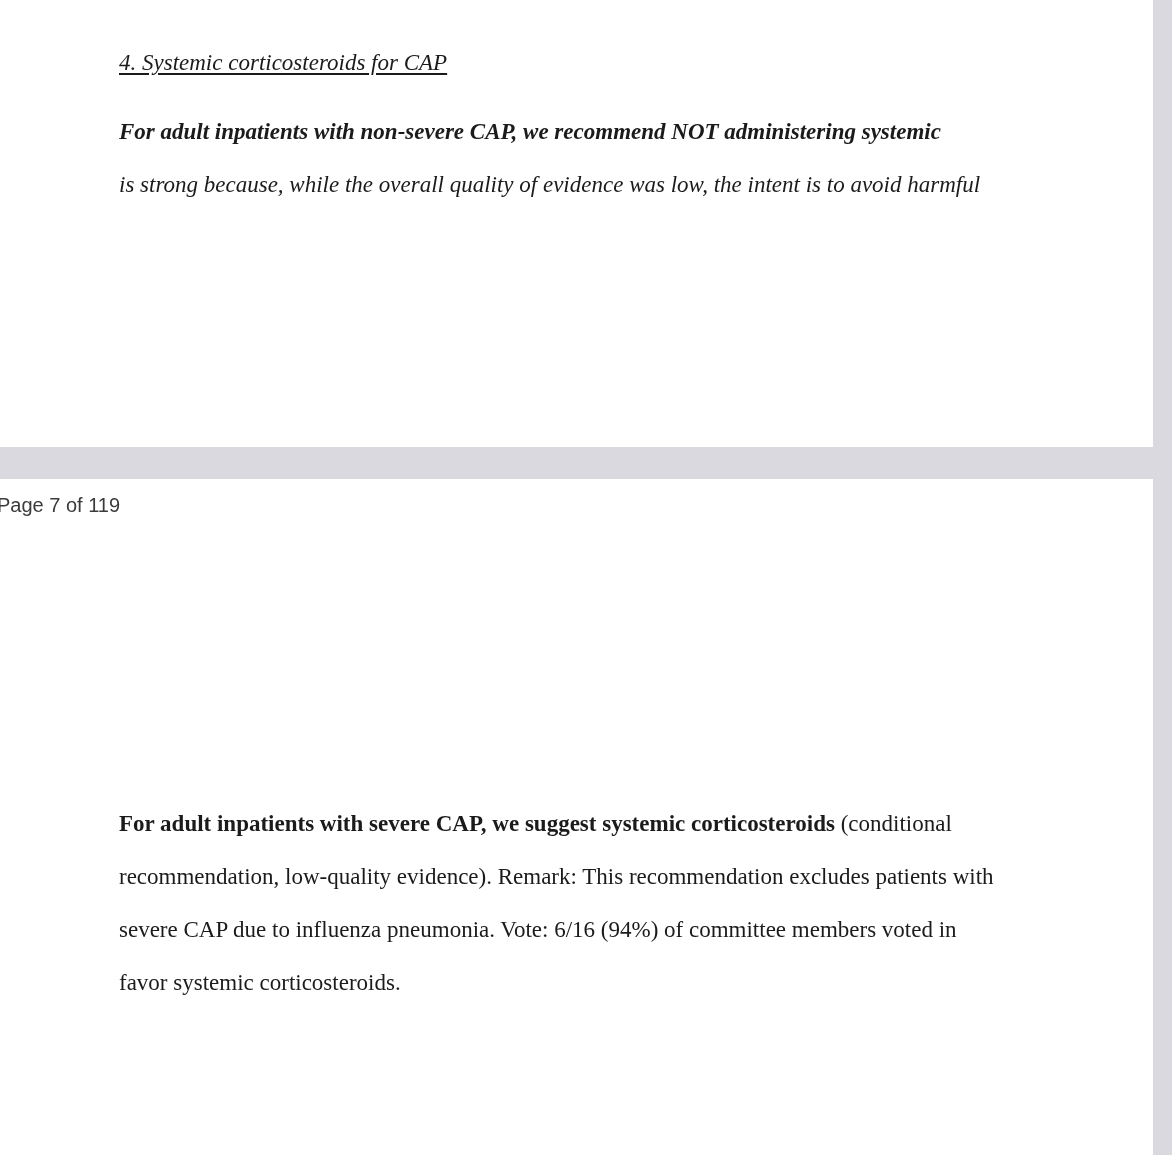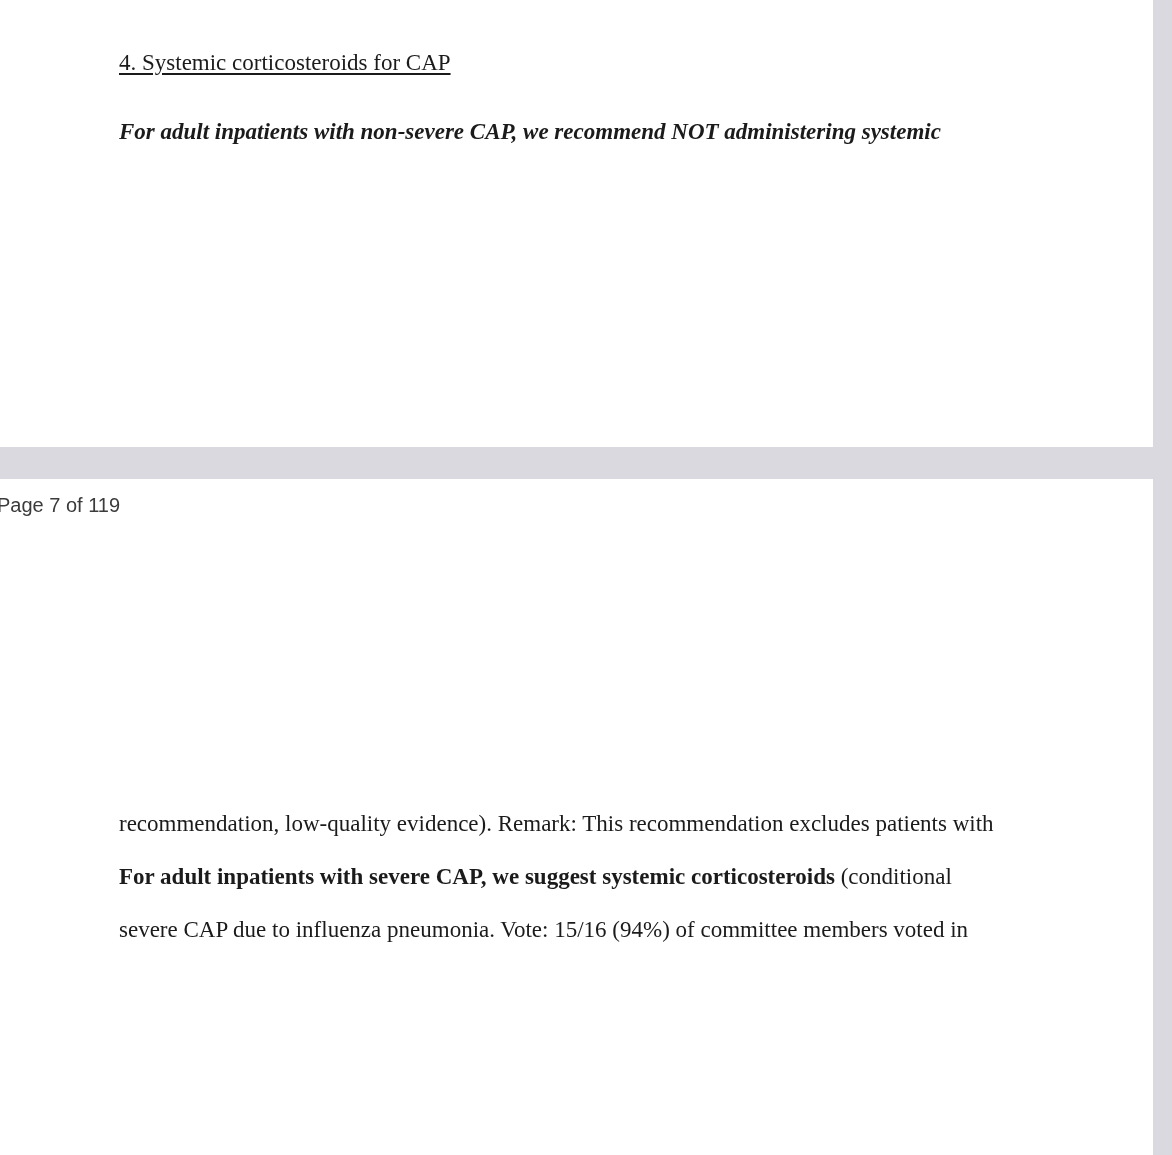--- a/index.html
+++ b/index.html
@@ -45,20 +45,21 @@
     font-size: 23px;
     line-height: 53px;
   }
   .doc-block .line { white-space: nowrap; }
   .doc-block .b { font-weight: bold; }
   .heading-block { top: 36px; }
   .heading-block .heading {
     text-decoration: underline;
     text-underline-offset: 3px;
     white-space: nowrap;
+    font-style: italic;
   }
   .p1-para { top: 105px; font-style: italic; }
   .p2-para1 { top: 605px; }
   .p2-para2 { top: 797px; }
 </style>
 </head>
 <body>
 
 <div class="screen">
 
@@ -66,24 +67,26 @@
   <div class="right-gutter"></div>
 
   <div class="page-label">Page 7 of 119</div>
 
   <div class="doc-block heading-block">
     <div class="line heading">4. Systemic corticosteroids for CAP</div>
   </div>
 
   <div class="doc-block p1-para">
       <div class="line"><span class="b">For adult inpatients with non-severe CAP, we recommend NOT administering systemic</span></div>
+      <div class="line"><span>is strong because, while the overall quality of evidence was low, the intent is to avoid harmful</span></div>
     </div>
 
   <div class="doc-block p2-para1">
     </div>
 
   <div class="doc-block p2-para2">
+      <div class="line"><span class="b">For adult inpatients with severe CAP, we suggest systemic corticosteroids</span><span> (conditional</span></div>
       <div class="line"><span>recommendation, low-quality evidence). Remark: This recommendation excludes patients with</span></div>
-      <div class="line"><span class="b">For adult inpatients with severe CAP, we suggest systemic corticosteroids</span><span> (conditional</span></div>
-      <div class="line"><span>severe CAP due to influenza pneumonia. Vote: 15/16 (94%) of committee members voted in</span></div>
+      <div class="line"><span>severe CAP due to influenza pneumonia. Vote: 6/16 (94%) of committee members voted in</span></div>
+      <div class="line"><span>favor systemic corticosteroids.</span></div>
     </div>
 
 </div>
 
 </body></html>

